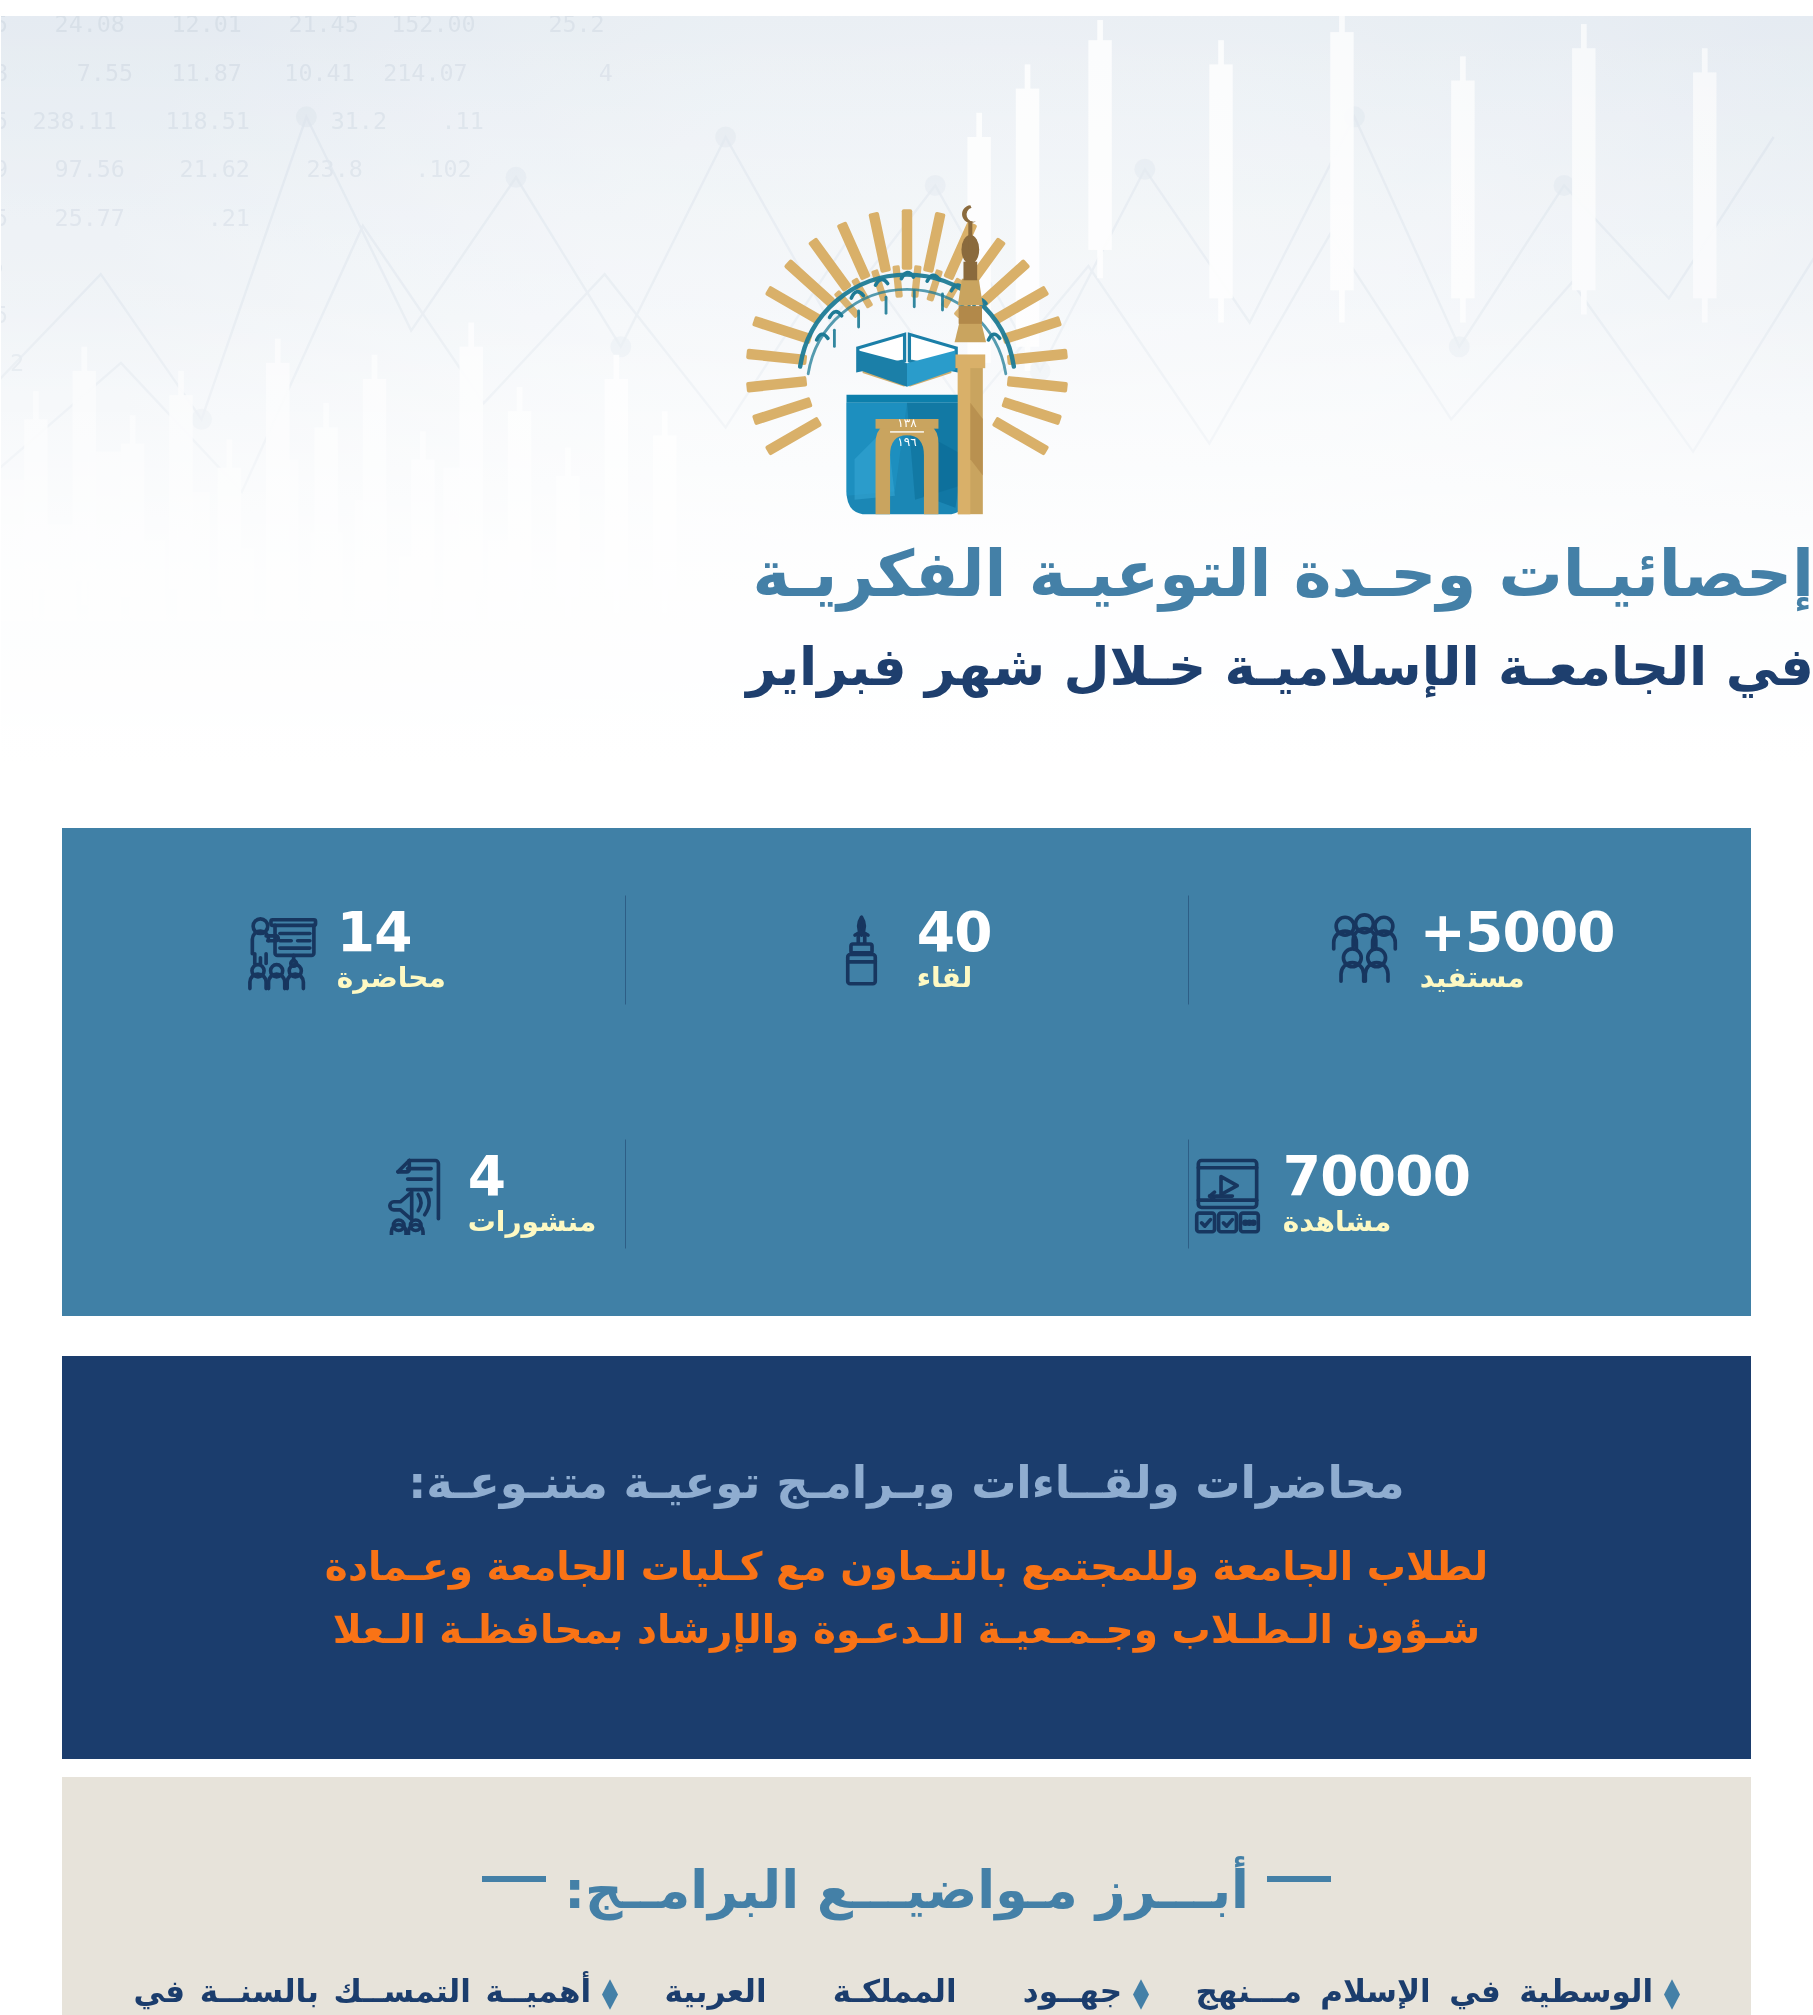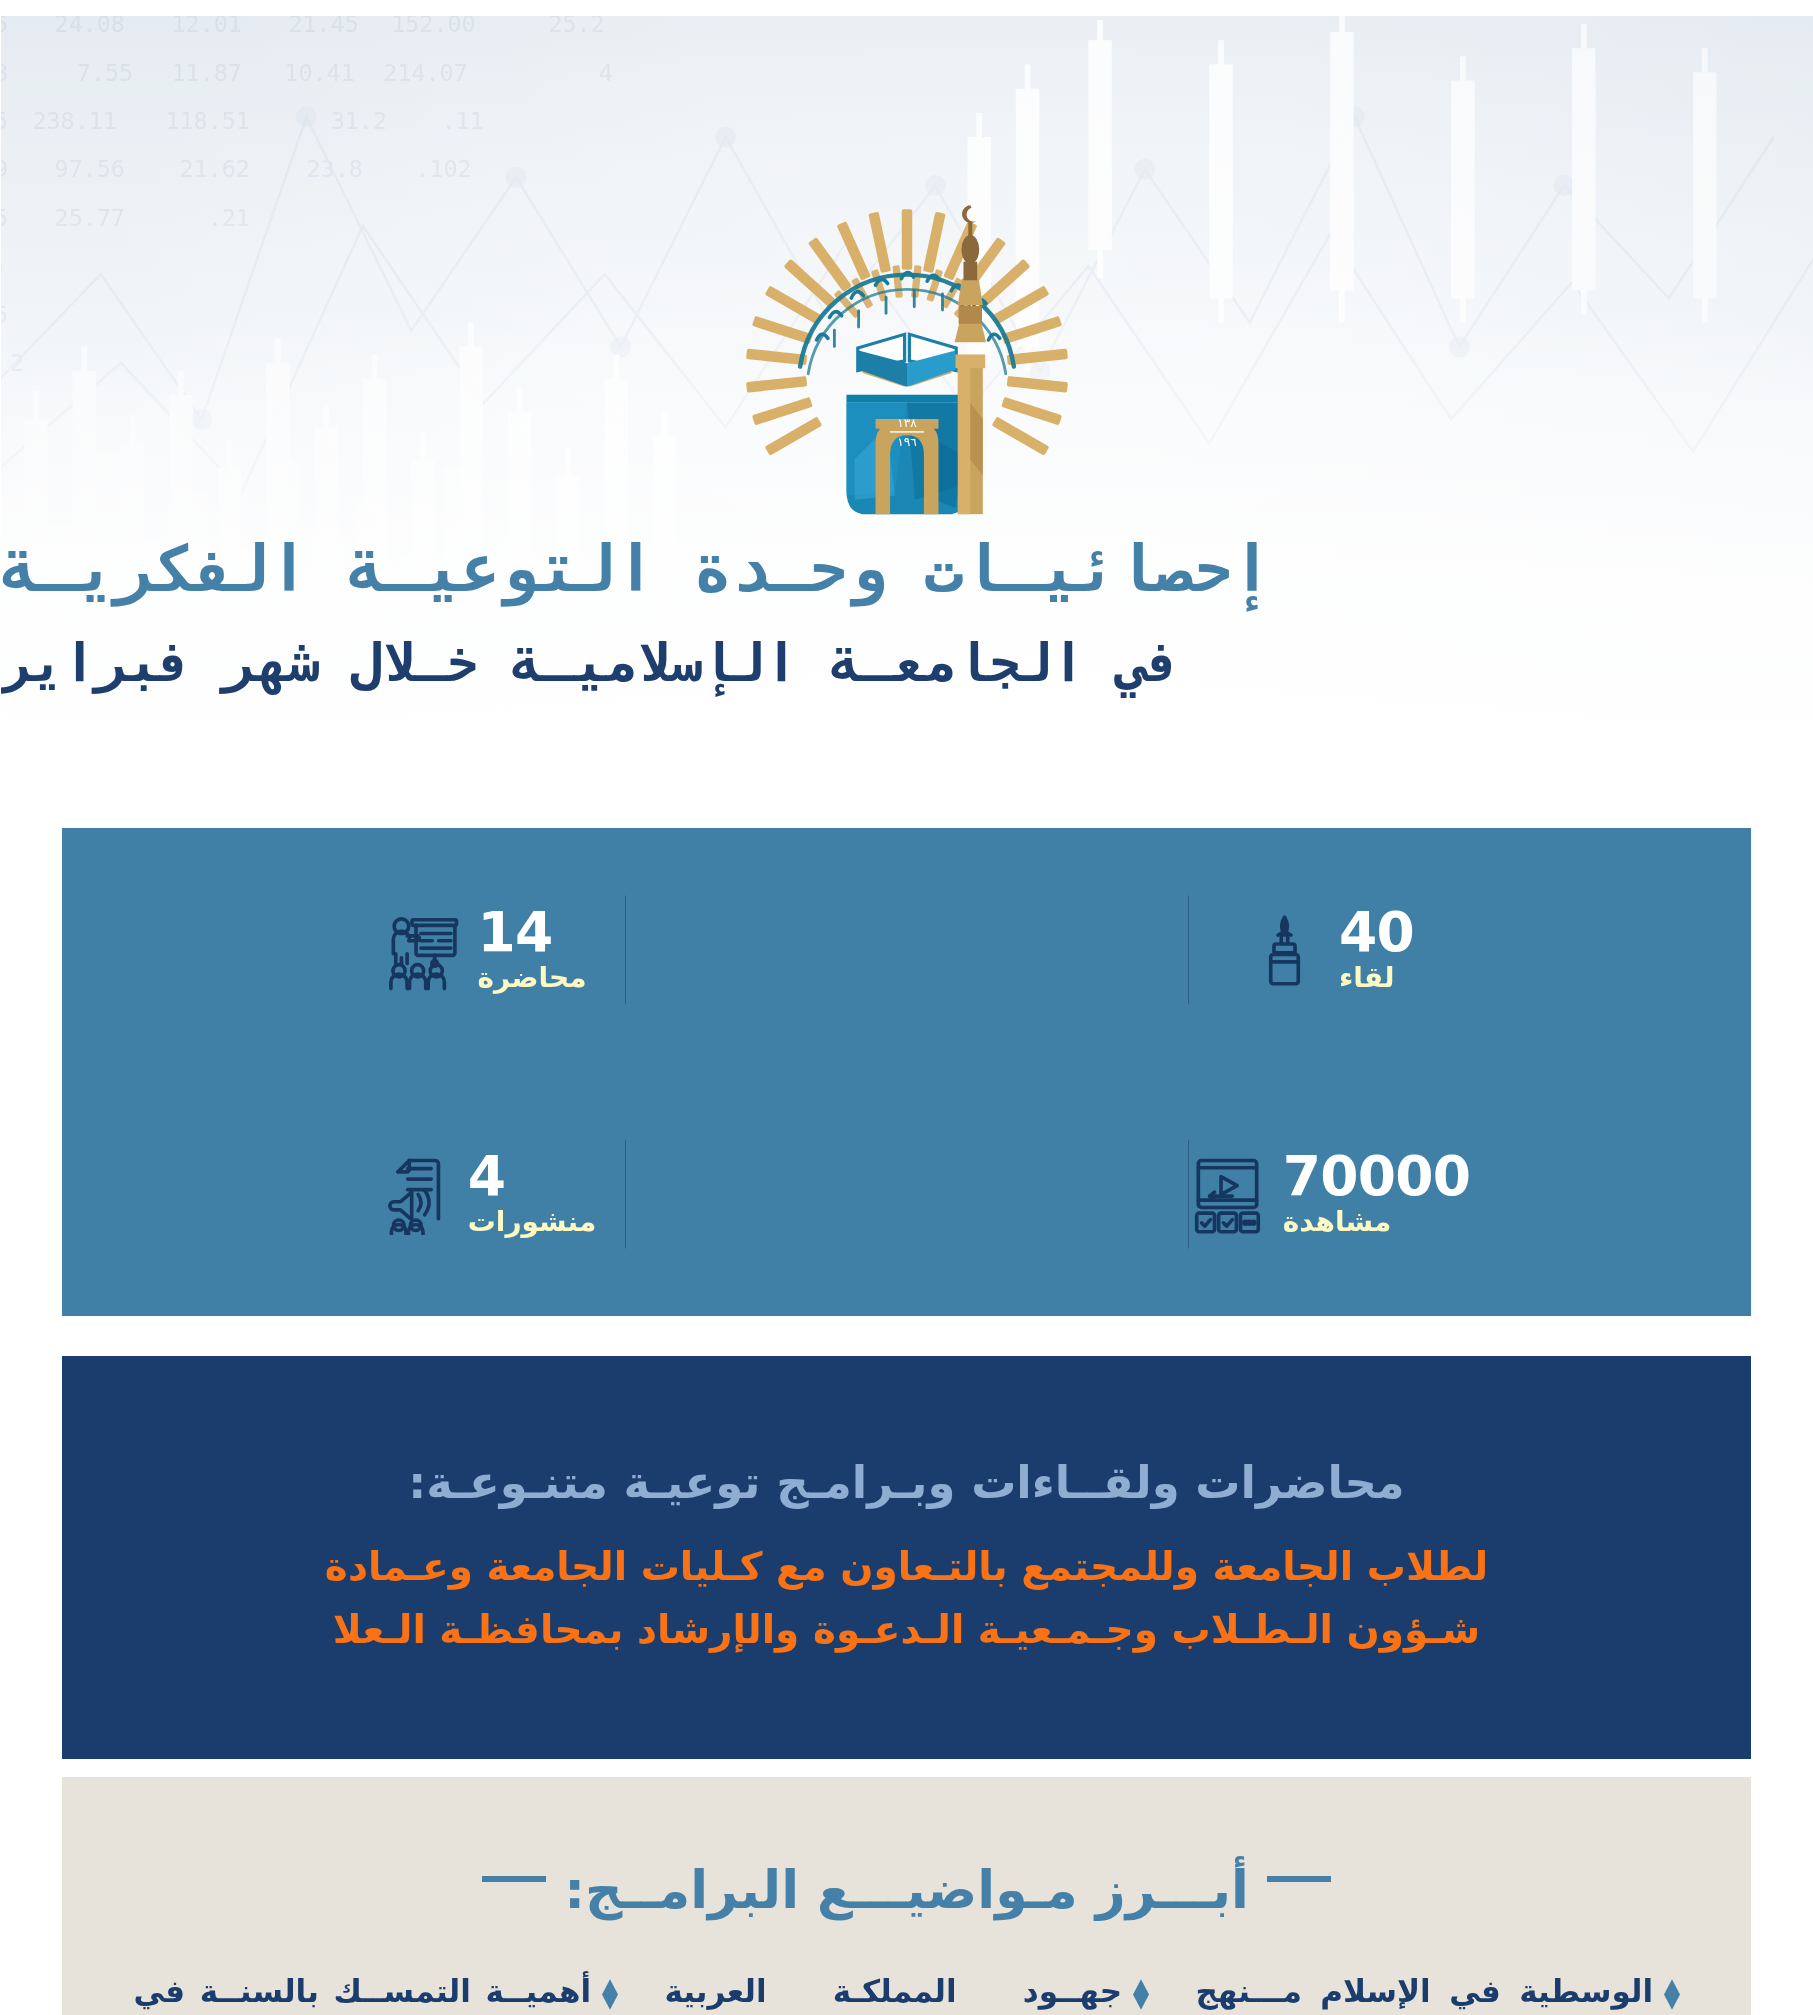--- a/index.html
+++ b/index.html
@@ -45,22 +45,21 @@
     position: absolute;
     left: 50%; top: 161px;
     transform: translateX(-50%);
     width: 363px; height: 363px;
   }
 
   .title-block {
     position: absolute;
     left: 0; top: 518px;
     width: 1814px;
-    text-align: left;
-    font-family: Liberation Mono, monospace;
+    text-align: right;
   }
   .title-1 {
     font-size: 64px;
     font-weight: bold;
     color: #4480a7;
     letter-spacing: 1.6px;
     line-height: 1.25;
     direction: rtl;
   }
   .title-2 {
@@ -532,20 +531,40 @@
       <div class="title-2">في الجامعـة الإسلاميـة خـلال شهر فبراير</div>
     </div>
   </div>
 
   <div class="stats-band">
 
     <div class="stats-row">
       <div class="stat-div d1"></div>
       <div class="stat-div d2"></div>
 
+      <div class="stat-cell">
+        <div class="stat-icon">
+          <svg viewBox="0 0 200 200" width="81" height="81" fill="none" stroke="#17365f" stroke-width="9" stroke-linecap="round" stroke-linejoin="round">
+            <circle cx="52" cy="40" r="22"></circle>
+              <path d="M24 96 v-16 a28 28 0 0 1 56 0 v16"></path>
+            <circle cx="100" cy="34" r="22"></circle>
+              <path d="M72 90 v-16 a28 28 0 0 1 56 0 v16"></path>
+            <circle cx="148" cy="40" r="22"></circle>
+              <path d="M120 96 v-16 a28 28 0 0 1 56 0 v16"></path>
+            <circle cx="70" cy="118" r="22"></circle>
+              <path d="M42 176 v-18 a28 28 0 0 1 56 0 v18"></path>
+            <circle cx="130" cy="118" r="22"></circle>
+              <path d="M102 176 v-18 a28 28 0 0 1 56 0 v18"></path>
+          </svg>
+        </div>
+        <div class="stat-text">
+          <div class="stat-num">+5000</div>
+          <div class="stat-lbl">مستفيد</div>
+        </div>
+      </div>
 
       <div class="stat-cell">
         <div class="stat-icon">
           <svg viewBox="0 0 200 200" width="81" height="81" fill="none" stroke="#17365f" stroke-width="9" stroke-linecap="round" stroke-linejoin="round">
             <path d="M100 18 q-14 22 0 44 q14 -22 0 -44 Z" fill="#17365f"></path>
             <path d="M84 62 q16 -12 32 0"></path>
             <path d="M92 62 v18"></path>
               <path d="M108 62 v18"></path>
             <rect x="74" y="84" width="52" height="22" rx="5"></rect>
             <rect x="66" y="110" width="68" height="72" rx="6"></rect>

